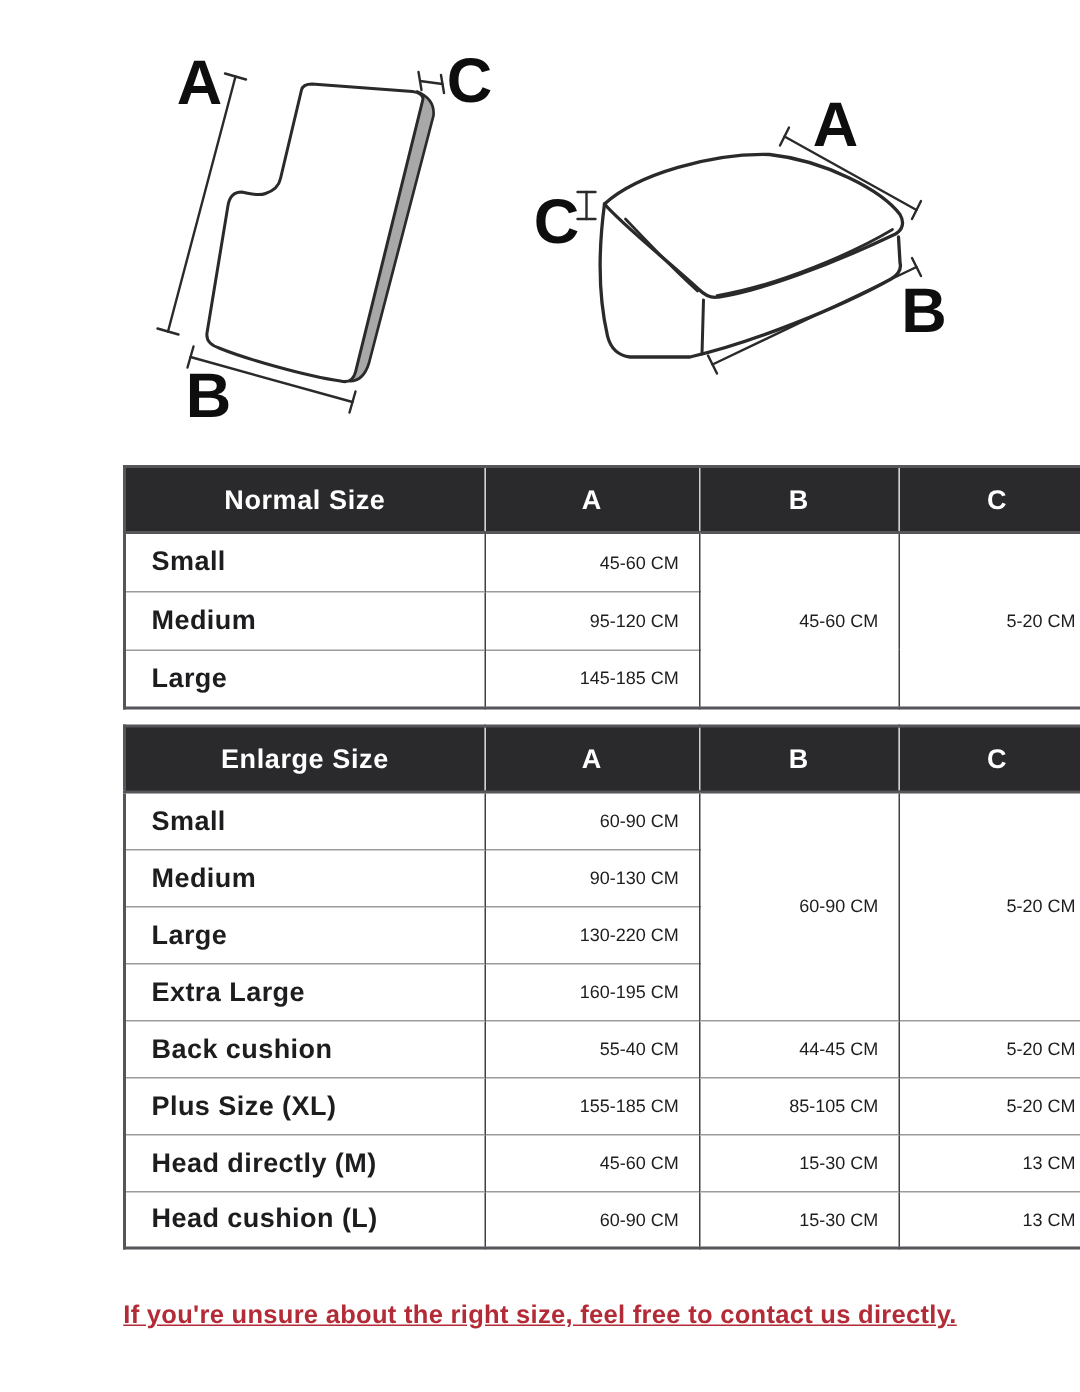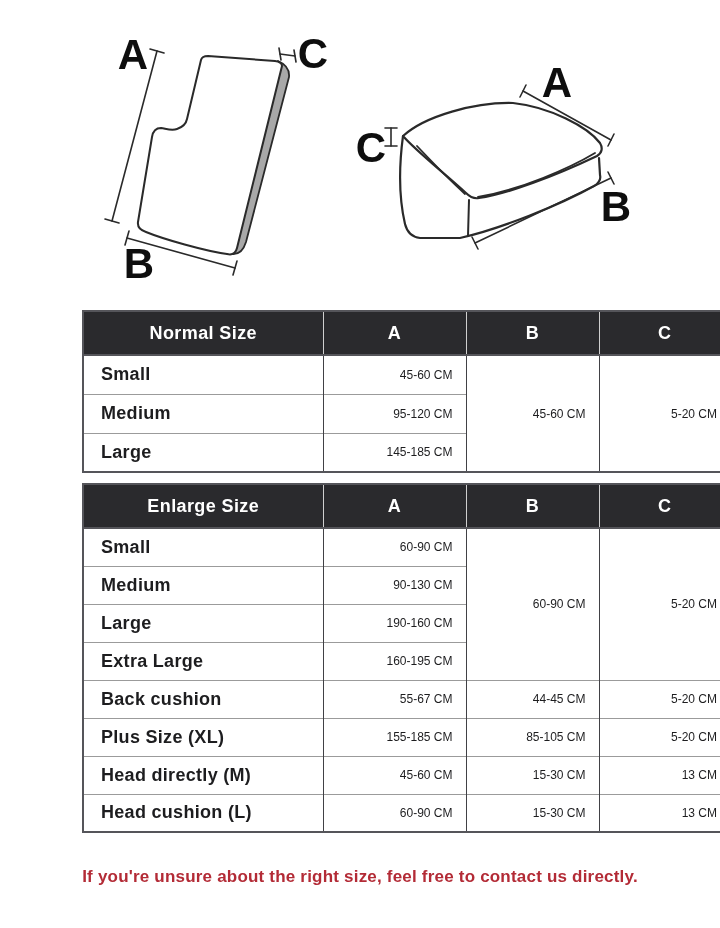--- a/index.html
+++ b/index.html
@@ -39,21 +39,21 @@
   }
   .size-table td:first-child{border-left:none;}
   .t1 td{height:39px;}
   .t2 td{height:38px;}
 
   td.label{font-weight:700;font-size:18px;letter-spacing:0.3px;text-align:left;padding-left:17px;}
   td.val{font-weight:400;font-size:12px;text-align:right;padding-right:13px;}
 
   .note{
     position:absolute;left:0;top:867px;width:720px;text-align:center;
-    color:var(--note-red);font-weight:700;font-size:17px;letter-spacing:0.2px;
+    color:var(--note-red);font-weight:700;font-size:17px;letter-spacing:0.2px;text-decoration:underline;
   }
 </style>
 </head>
 <body>
 
 <div class="page">
 
   <svg class="diagrams" viewBox="0 0 720 300">
 
     <g stroke="#2a2a2a" fill="none" stroke-linejoin="round" stroke-linecap="round">
@@ -180,29 +180,29 @@
           <td class="val">60-90 CM</td>
           <td class="val" rowspan="4">60-90 CM</td>
           <td class="val" rowspan="4">5-20 CM</td>
         </tr>
         <tr>
           <td class="label">Medium</td>
           <td class="val">90-130 CM</td>
         </tr>
         <tr>
           <td class="label">Large</td>
-          <td class="val">190-160 CM</td>
+          <td class="val">130-220 CM</td>
         </tr>
         <tr>
           <td class="label">Extra Large</td>
           <td class="val">160-195 CM</td>
         </tr>
         <tr>
           <td class="label">Back cushion</td>
-          <td class="val">55-67 CM</td>
+          <td class="val">55-40 CM</td>
           <td class="val">44-45 CM</td>
           <td class="val">5-20 CM</td>
         </tr>
         <tr>
           <td class="label">Plus Size (XL)</td>
           <td class="val">155-185 CM</td>
           <td class="val">85-105 CM</td>
           <td class="val">5-20 CM</td>
         </tr>
         <tr>

